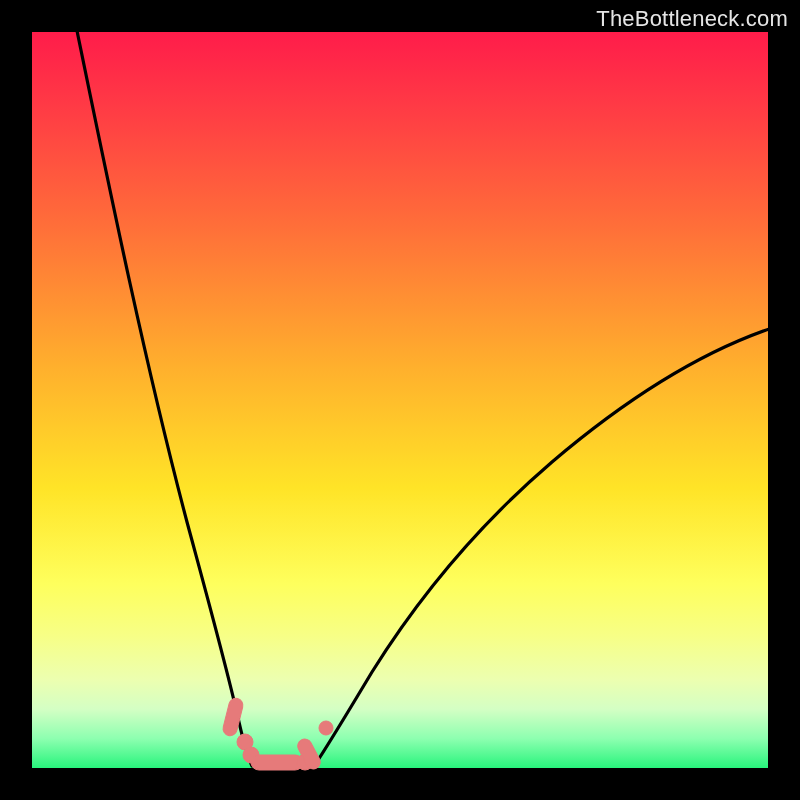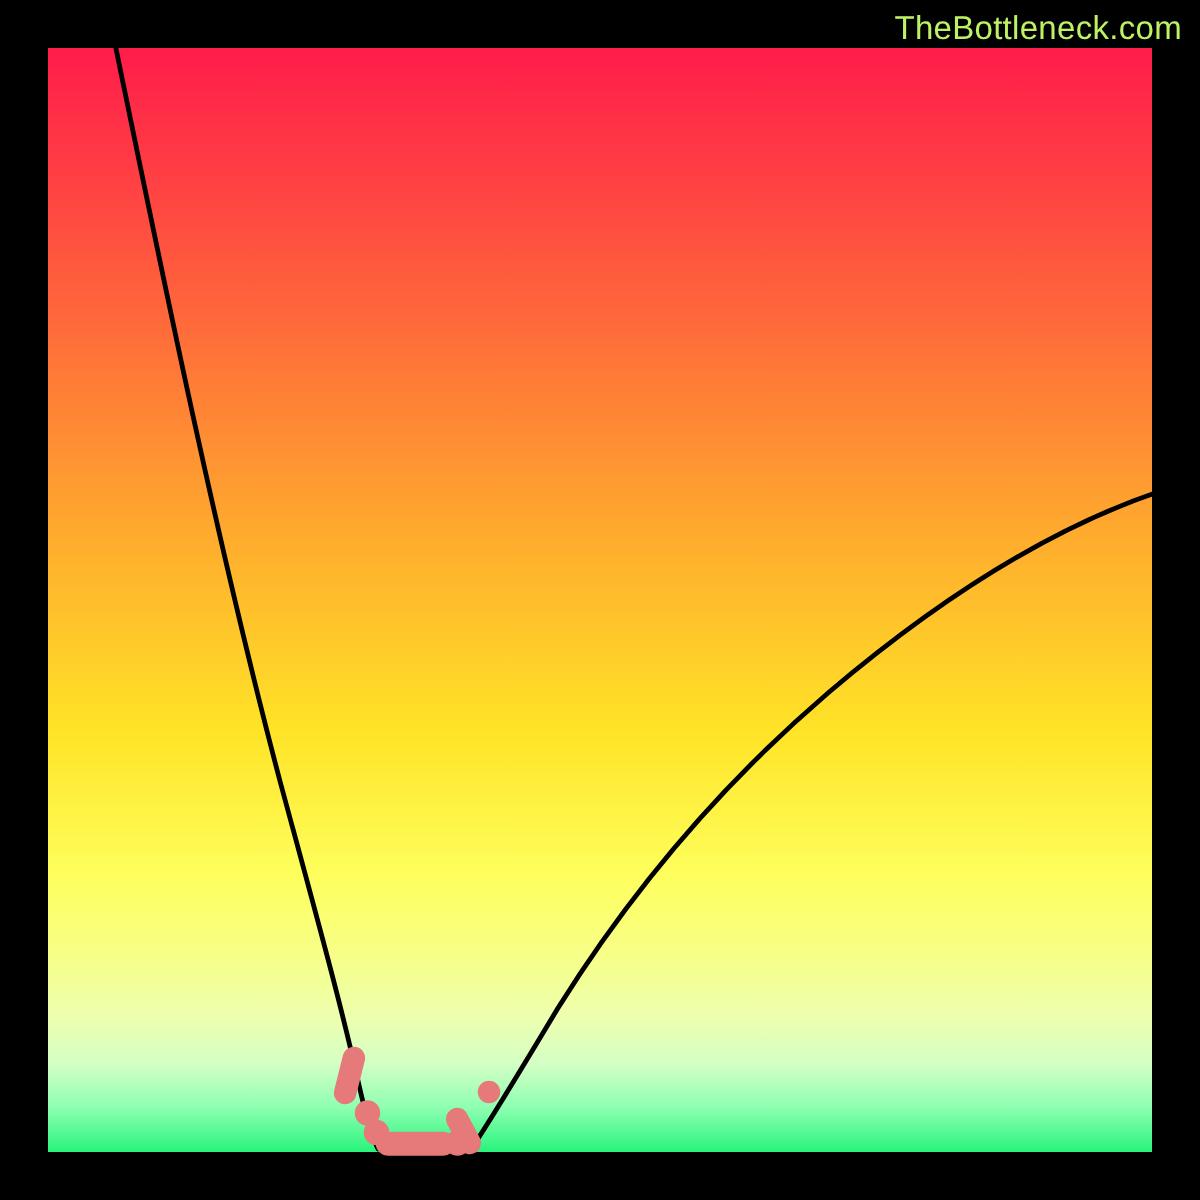--- a/index.html
+++ b/index.html
@@ -35,21 +35,21 @@
       #f7ff86 82%,
       #ecffb0 88%,
       #d4ffc4 92%,
       #8dffb0 96%,
       #28f47c 100%);
   }
   .watermark {
     position: absolute;
     top: 6px;
     right: 12px;
-    color: #bef264;
+    color: #e5e5e5;
     font-size: 22px;
     letter-spacing: 0.2px;
     font-weight: 400;
   }
   svg.curves {
     position: absolute;
     left: 32px;
     top: 32px;
     width: 736px;
     height: 736px;

